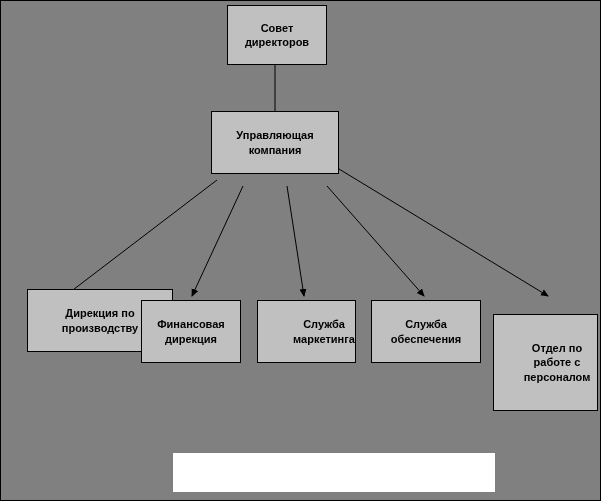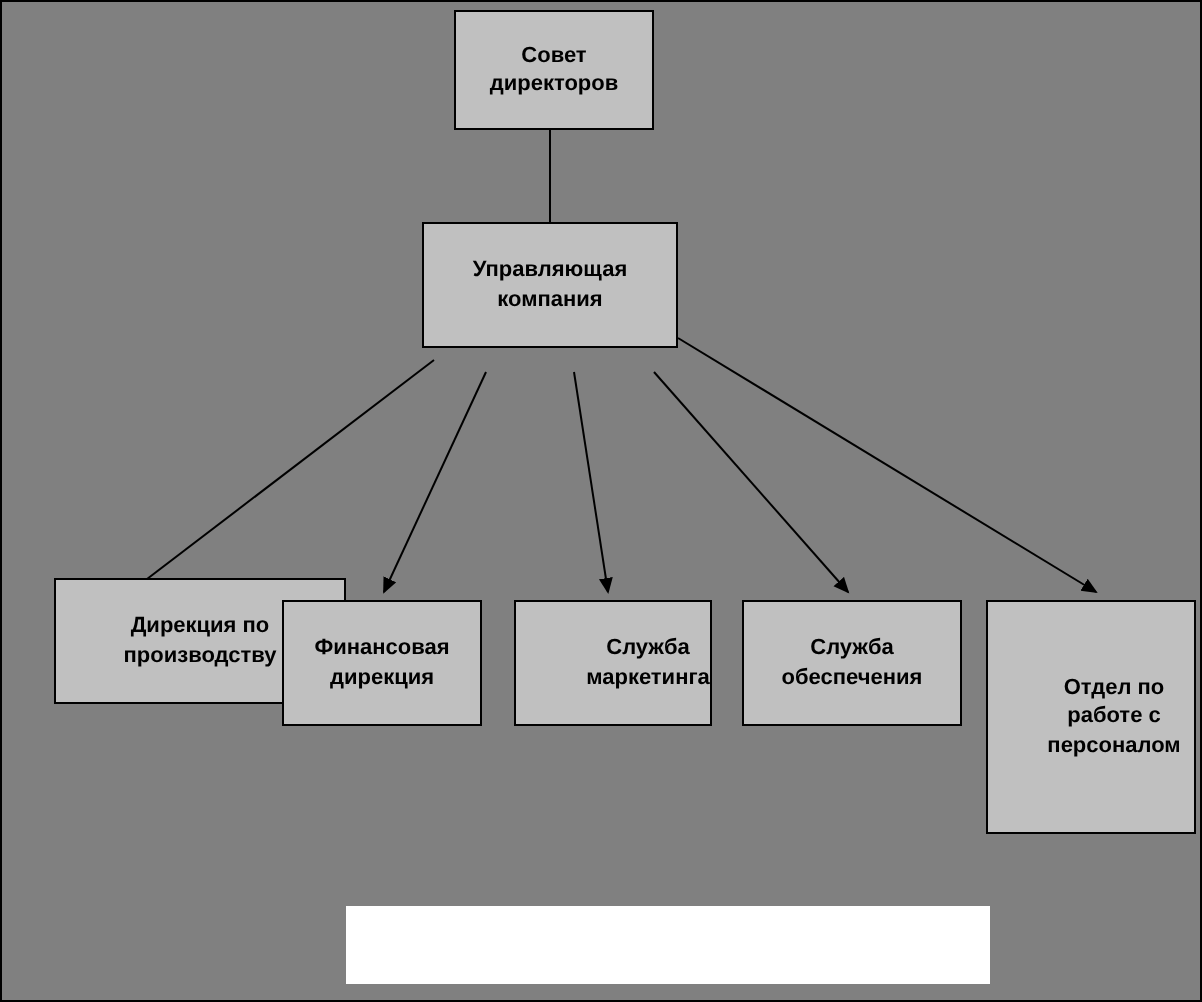--- a/index.html
+++ b/index.html
@@ -47,21 +47,21 @@
     color: #000000;
     line-height: 1.3;
     padding: 3px 5px;
   }
   #node-board      { left: 226px; top: 4px;   width: 100px; height: 60px; }
   #node-management { left: 210px; top: 110px; width: 128px; height: 63px; }
   #node-production { left: 6px;   top: 288px; width: 146px; height: 63px; margin-left: 20px; }
   #node-finance    { left: 140px; top: 299px; width: 100px; height: 63px; }
   #node-marketing  { left: 256px; top: 299px; width: 99px;  height: 63px; padding-left: 40px; }
   #node-supply     { left: 370px; top: 299px; width: 110px; height: 63px; }
-  #node-hr         { left: 492px; top: 299px; width: 105px; height: 117px; padding-left: 28px; }
+  #node-hr         { left: 492px; top: 313px; width: 105px; height: 97px; padding-left: 28px; }
   .footer-box {
     position: absolute;
     left: 172px;
     top: 452px;
     width: 322px;
     height: 39px;
     background: var(--c-footer_fill, #ffffff);
   }
 </style>
 </head>

